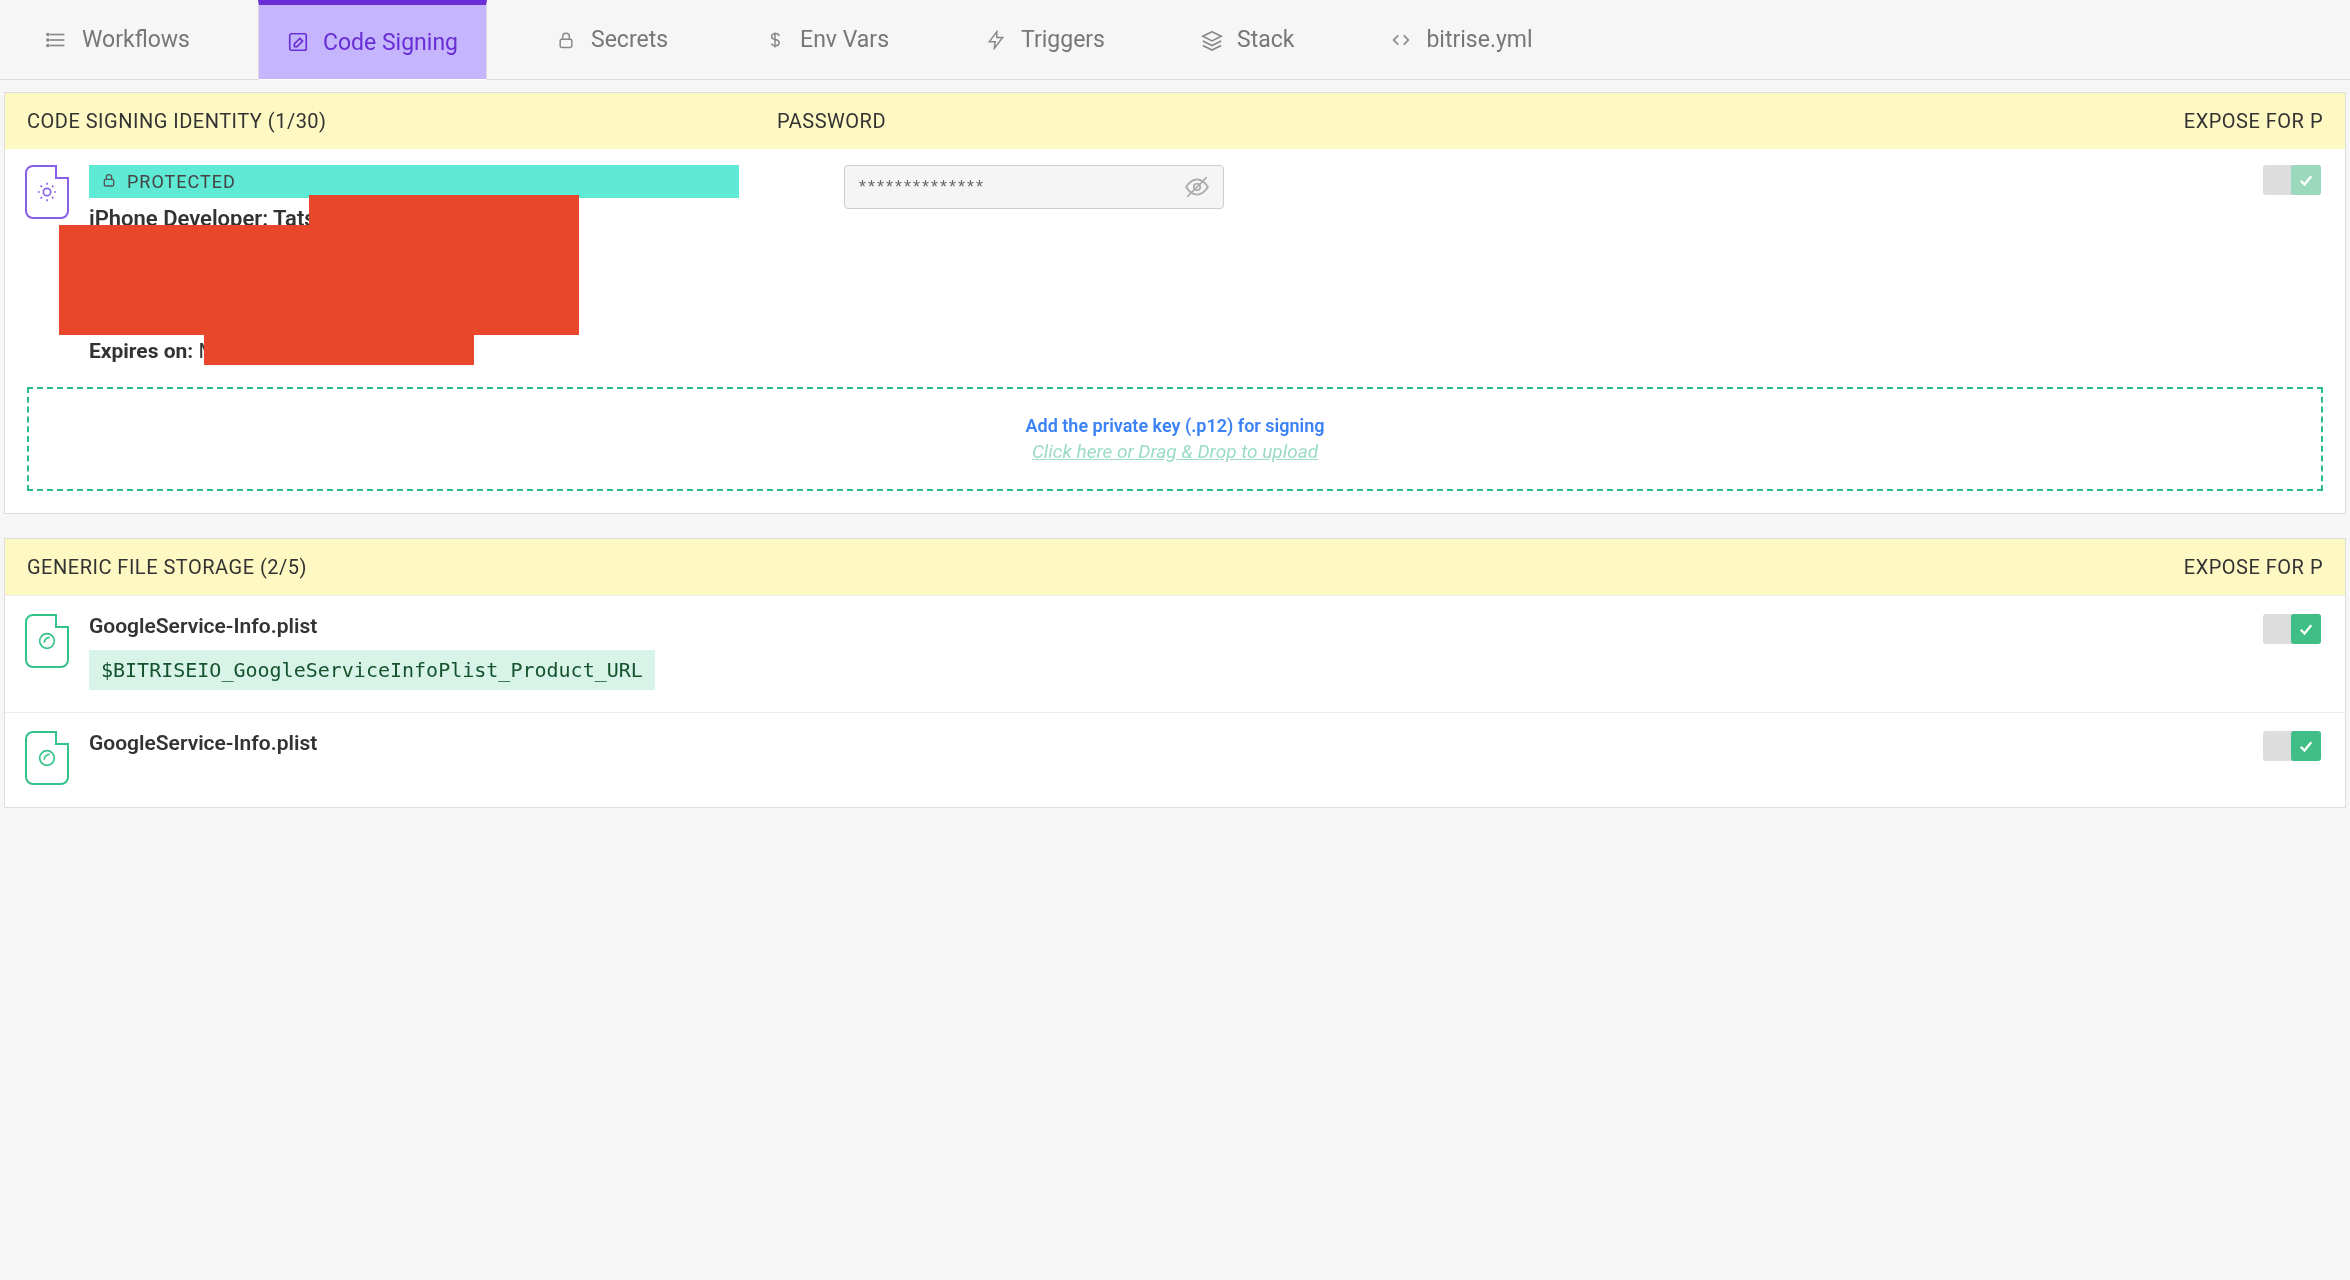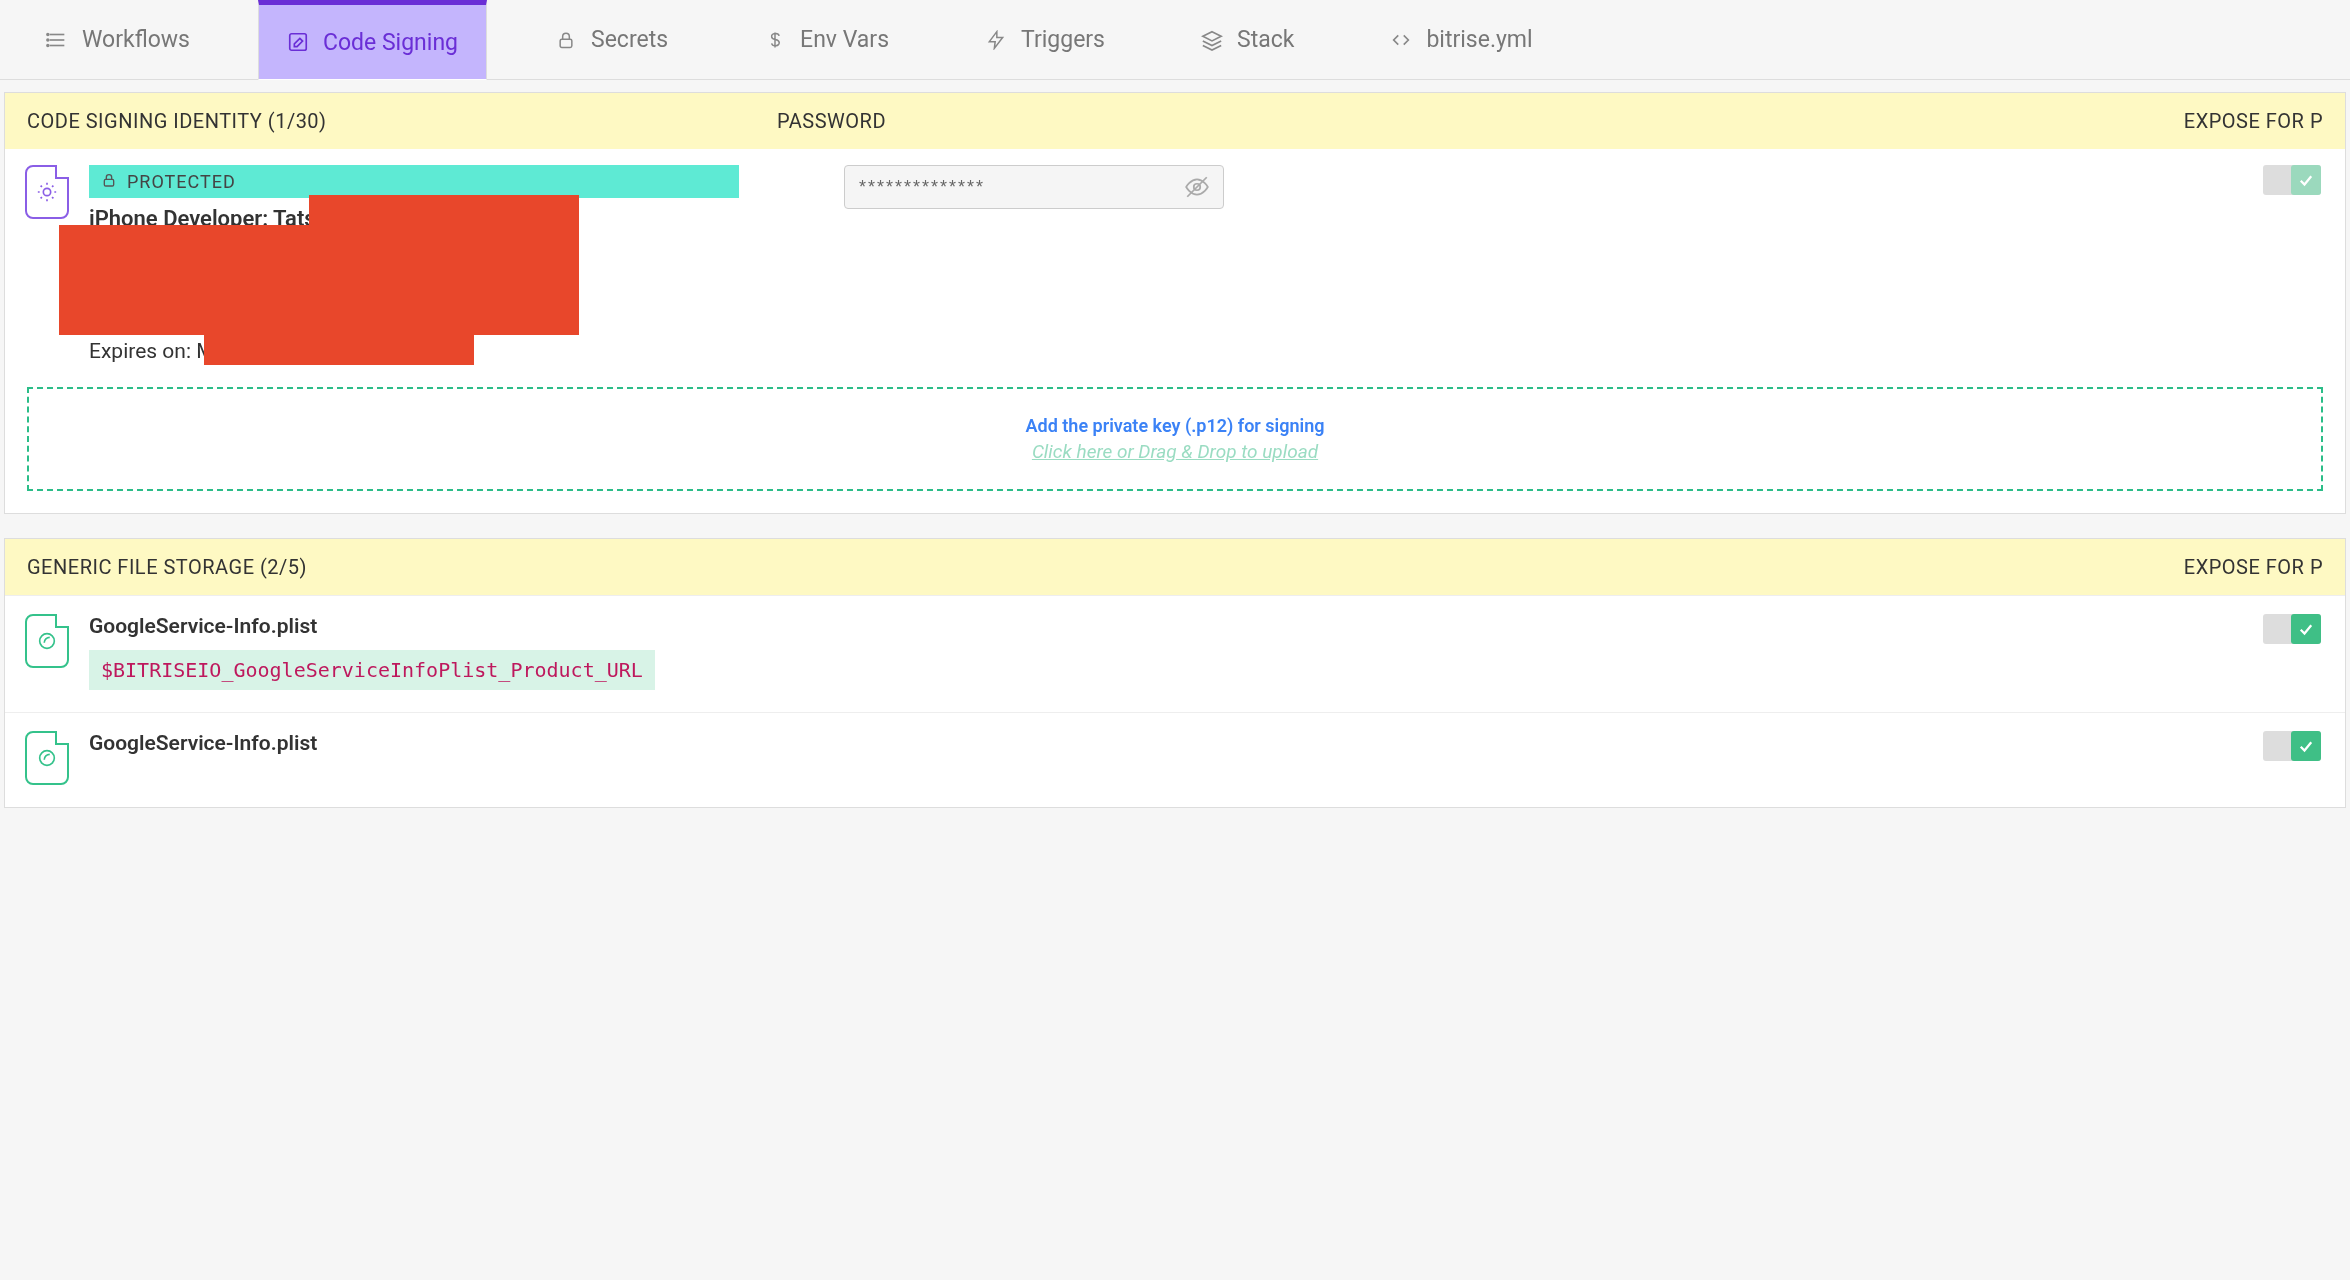--- a/index.html
+++ b/index.html
@@ -98,21 +98,21 @@
     color:#444;
     display:flex; align-items:center; gap:10px;
     width: 650px;
   }
   .identity-name{
     font-size:22px; font-weight:600; margin-top:8px;
   }
   .identity-sub{
     font-size:21px; margin-top:6px;
   }
-  .identity-sub .label{font-weight:400;}
+  .identity-sub .label{font-weight:700;}
   .redact1{
     position:absolute; background:#e8472b;
     left:220px; top:30px; width:270px; height:70px;
   }
   .redact2{
     position:absolute; background:#e8472b;
     left:-30px; top:60px; width:520px; height:110px;
   }
   .redact3{
     position:absolute; background:#e8472b;
@@ -169,21 +169,21 @@
     display:flex; align-items:flex-start; gap:20px;
     padding: 18px 20px 22px 20px;
     border-top:1px solid #eee;
   }
   .file-row:first-of-type{border-top:none;}
   .file-info{flex:1;}
   .file-name{font-size:21px; font-weight:600;}
   .env-var{
     display:inline-block;
     background:#d8f3e7;
-    color:#be185d;
+    color:#14532d;
     font-family: Menlo, Consolas, monospace;
     font-size:20px;
     padding:8px 12px;
     margin-top:12px;
   }
   .section-header.generic .col-identity{flex:1;}
 </style>
 </head>
 <body>
 

